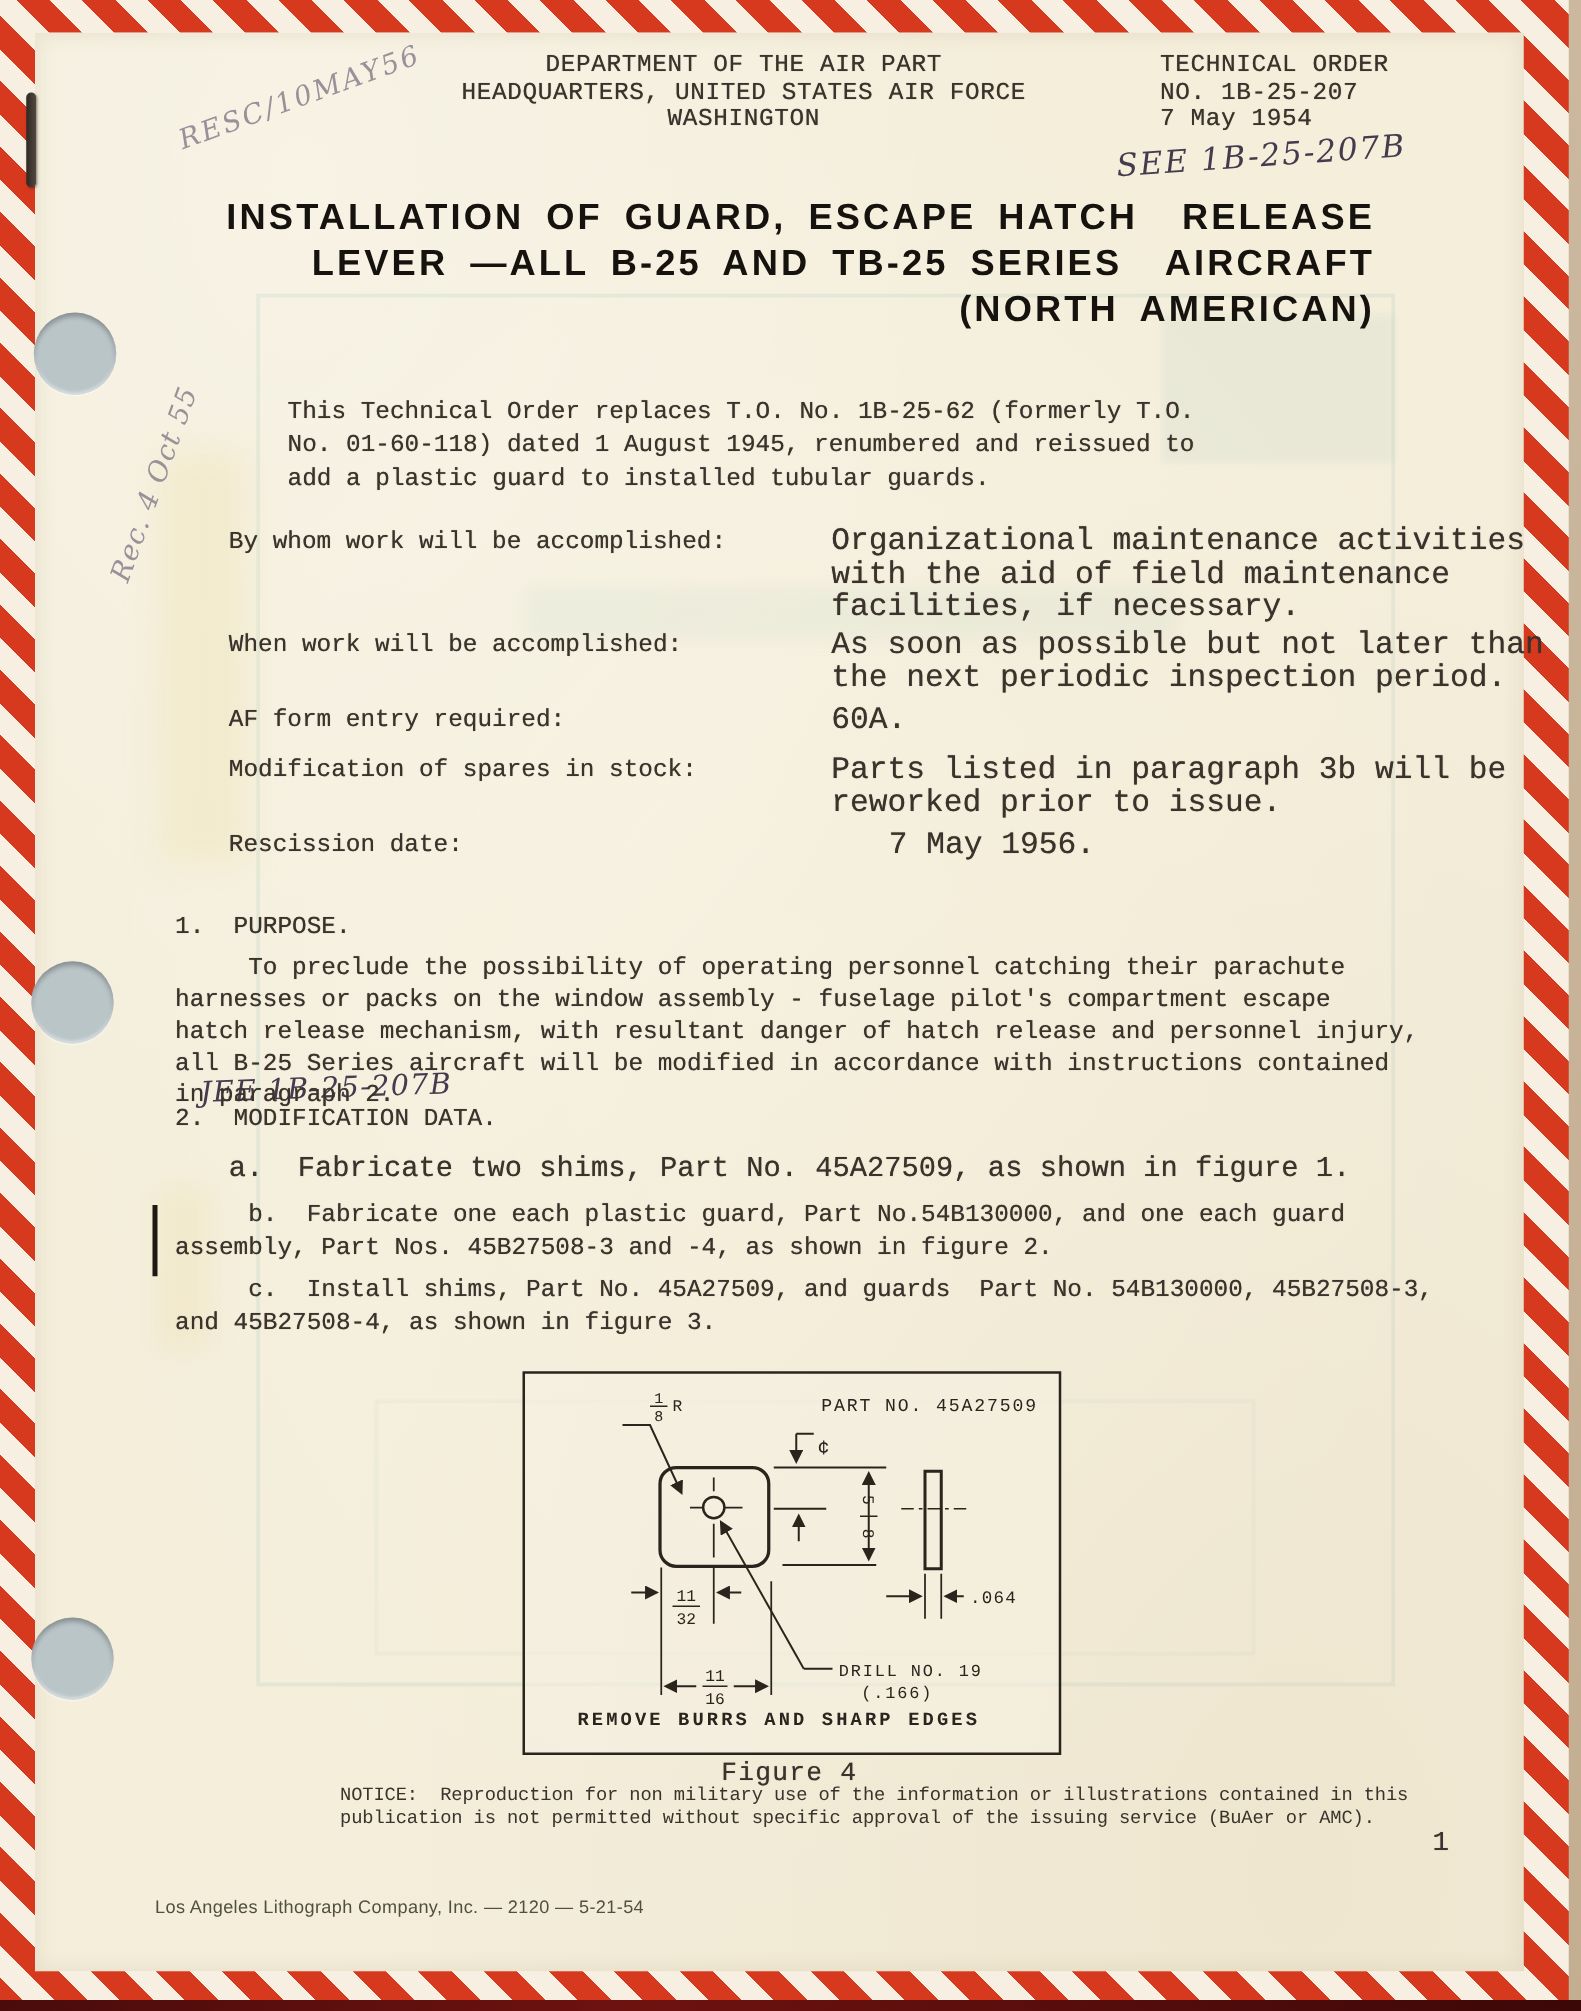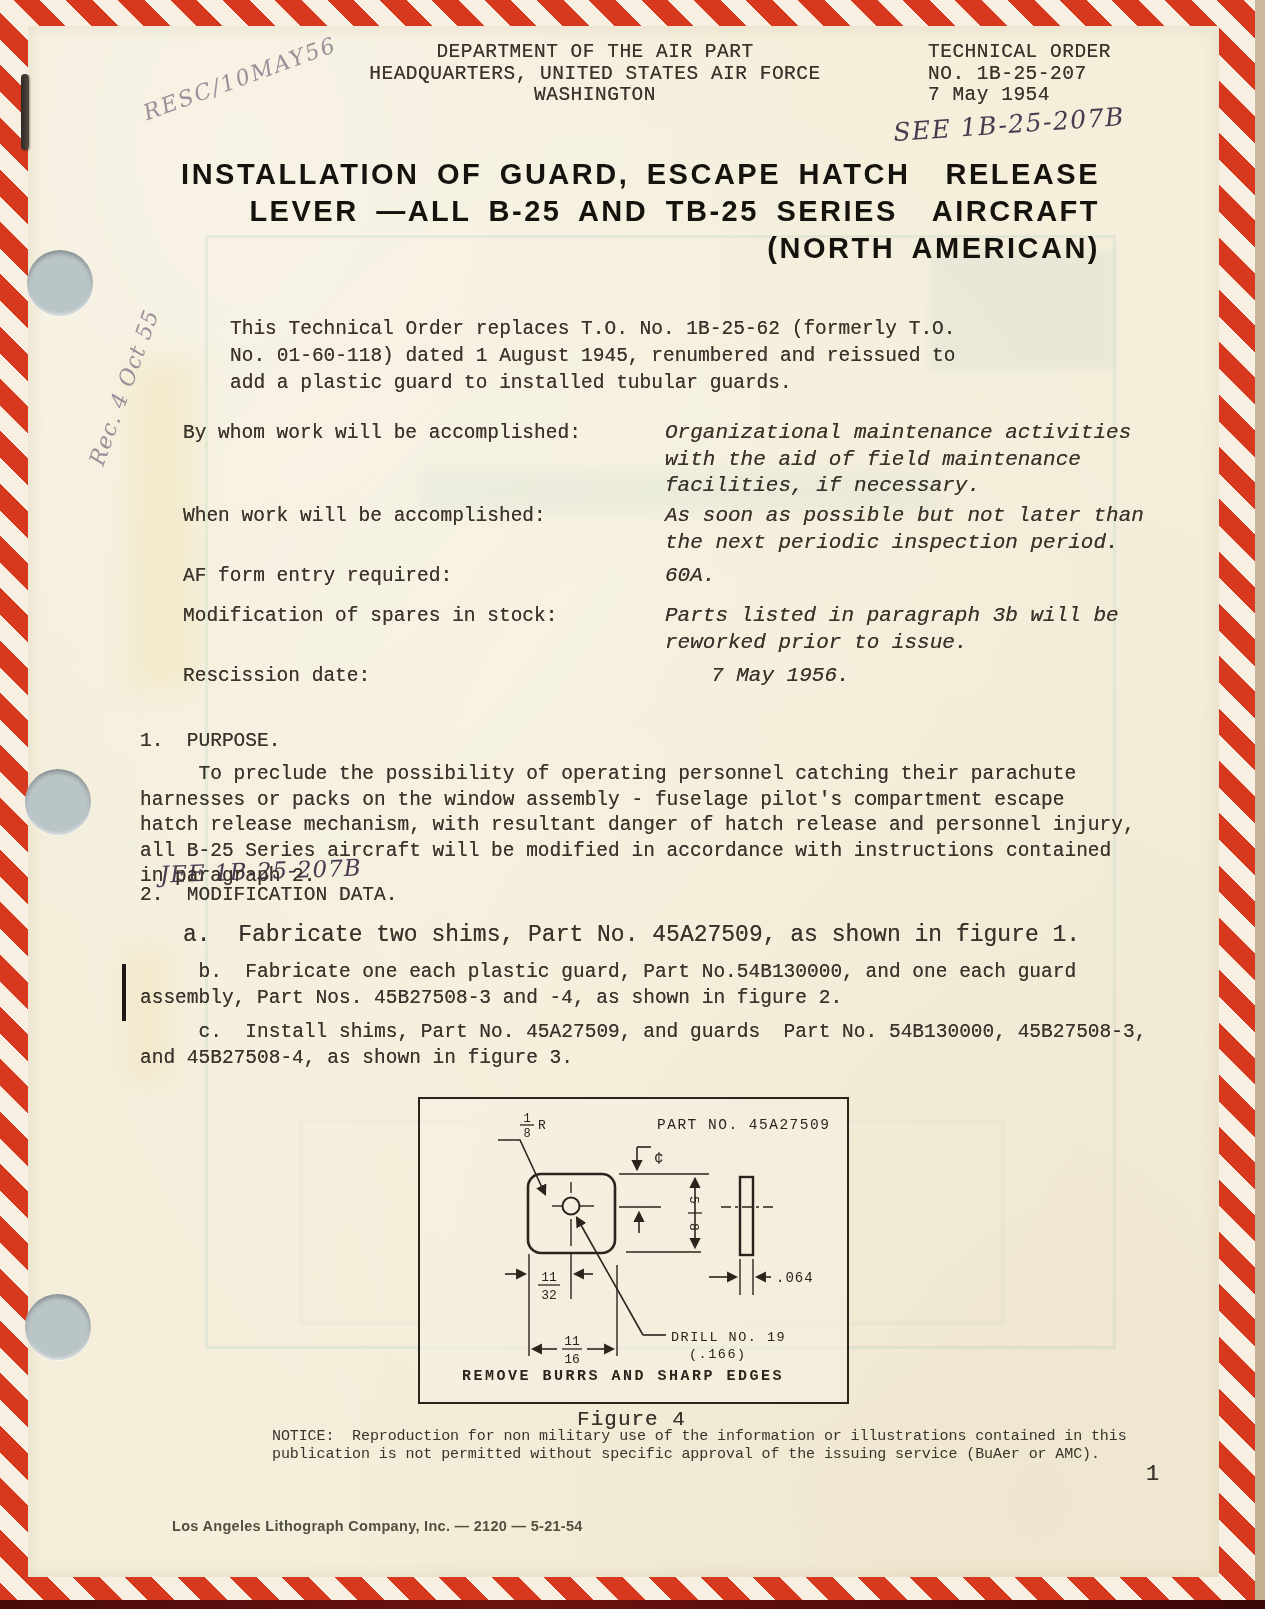--- a/index.html
+++ b/index.html
@@ -22,35 +22,35 @@
   .abs{position:absolute;}
   .pre{white-space:pre-wrap;}
   .tw{color:#3a322b;text-shadow:0 0 .6px rgba(58,50,43,.75);}
   .hdr-left{left:360px;top:42px;width:470px;text-align:center;font-size:19.5px;line-height:21.5px;letter-spacing:.5px;}
   .hdr-right{left:928px;top:42px;font-size:19.5px;line-height:21.5px;letter-spacing:.5px;}
   .title{left:150px;top:156px;width:950px;text-align:right;
     font-family:"Liberation Sans","DejaVu Sans",sans-serif;font-weight:bold;
     font-size:29px;line-height:37px;letter-spacing:2.5px;word-spacing:7px;color:#16130f;}
   .intro{left:230px;top:316px;font-size:19.5px;line-height:27px;}
   .info-label{left:183px;font-size:19.5px;line-height:26.5px;}
-  .info-value{left:665px;font-size:21px;line-height:26.5px;font-style:italic;}
+  .info-value{left:665px;font-size:25px;line-height:26.5px;}
   .r1{top:420px}.r2{top:503px}.r3{top:563px}.r4{top:603px}.r5{top:663px}
   .v5{left:711px;text-align:right;}
   .sec-h{left:140px;font-size:19.5px;}
   .body-block{left:140px;font-size:19.5px;line-height:25.5px;}
   .item-a{left:183px;top:922px;font-size:23px;}
   .change-bar{left:122px;top:964px;width:4px;height:57px;background:#1d1813;}
   .figbox{left:418px;top:1097px;width:427px;height:303px;border:2.5px solid #2a241d;background:rgba(246,241,228,.55);}
   .figsvg{position:absolute;left:0;top:0;width:100%;height:100%;}
   .figcaption{left:418px;top:1408px;width:427px;text-align:center;font-size:21px;letter-spacing:1px;}
   .notice{left:272px;top:1428px;font-family:Liberation Mono, monospace;
     font-size:15px;line-height:17.5px;color:#3a332b;letter-spacing:-.1px;}
   .pageno{left:1146px;top:1462px;font-size:22px;}
   .footer{left:124px;top:1518px;font-family:"Liberation Sans","DejaVu Sans",sans-serif;
-    font-weight:bold;font-size:14.5px;color:#51503e;letter-spacing:.3px;margin-left:48px;}
+    font-weight:normal;font-size:14.5px;color:#51503e;letter-spacing:.3px;}
   .hw{font-family:"DejaVu Serif","Liberation Serif",serif;font-style:italic;}
   .pencil{color:#9a9099;}
   .pen{color:#453a4e;}
   .hw-resc{left:138px;top:66px;font-size:22px;letter-spacing:2px;transform:rotate(-20deg);}
   .hw-see-top{left:893px;top:110px;font-size:25px;letter-spacing:1.5px;transform:rotate(-4deg);}
   .hw-rec{left:96px;top:452px;font-size:22px;letter-spacing:1px;transform:rotate(-70deg);transform-origin:0 50%;}
   .hw-jee{left:160px;top:858px;font-size:23px;letter-spacing:1px;transform:rotate(-2deg);}
   .staple{left:21px;top:74px;width:8px;height:76px;background:linear-gradient(90deg,#2e2724,#55493f);border-radius:4px;box-shadow:1px 1px 2px rgba(0,0,0,.35);}
   .hole{width:66px;height:66px;border-radius:50%;background:#bac5c8;
     box-shadow:inset 0 3px 4px rgba(0,0,0,.28), inset 0 -2px 3px rgba(255,255,255,.5), 0 1px 1px rgba(255,255,255,.6);}

